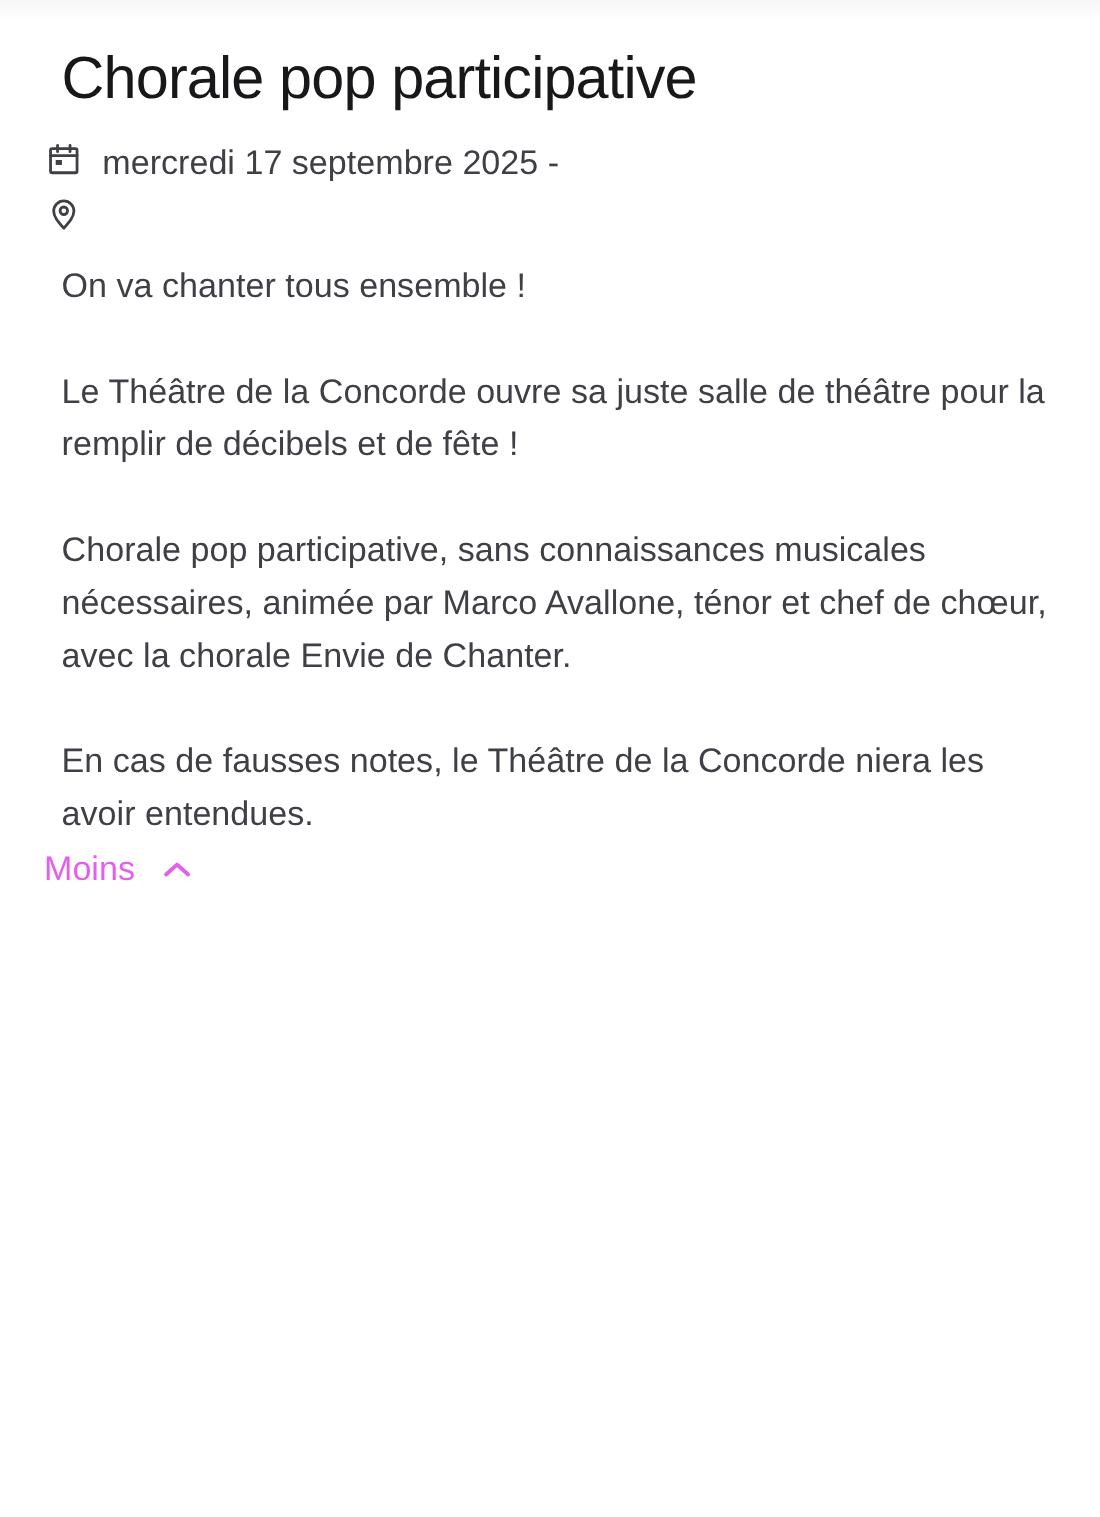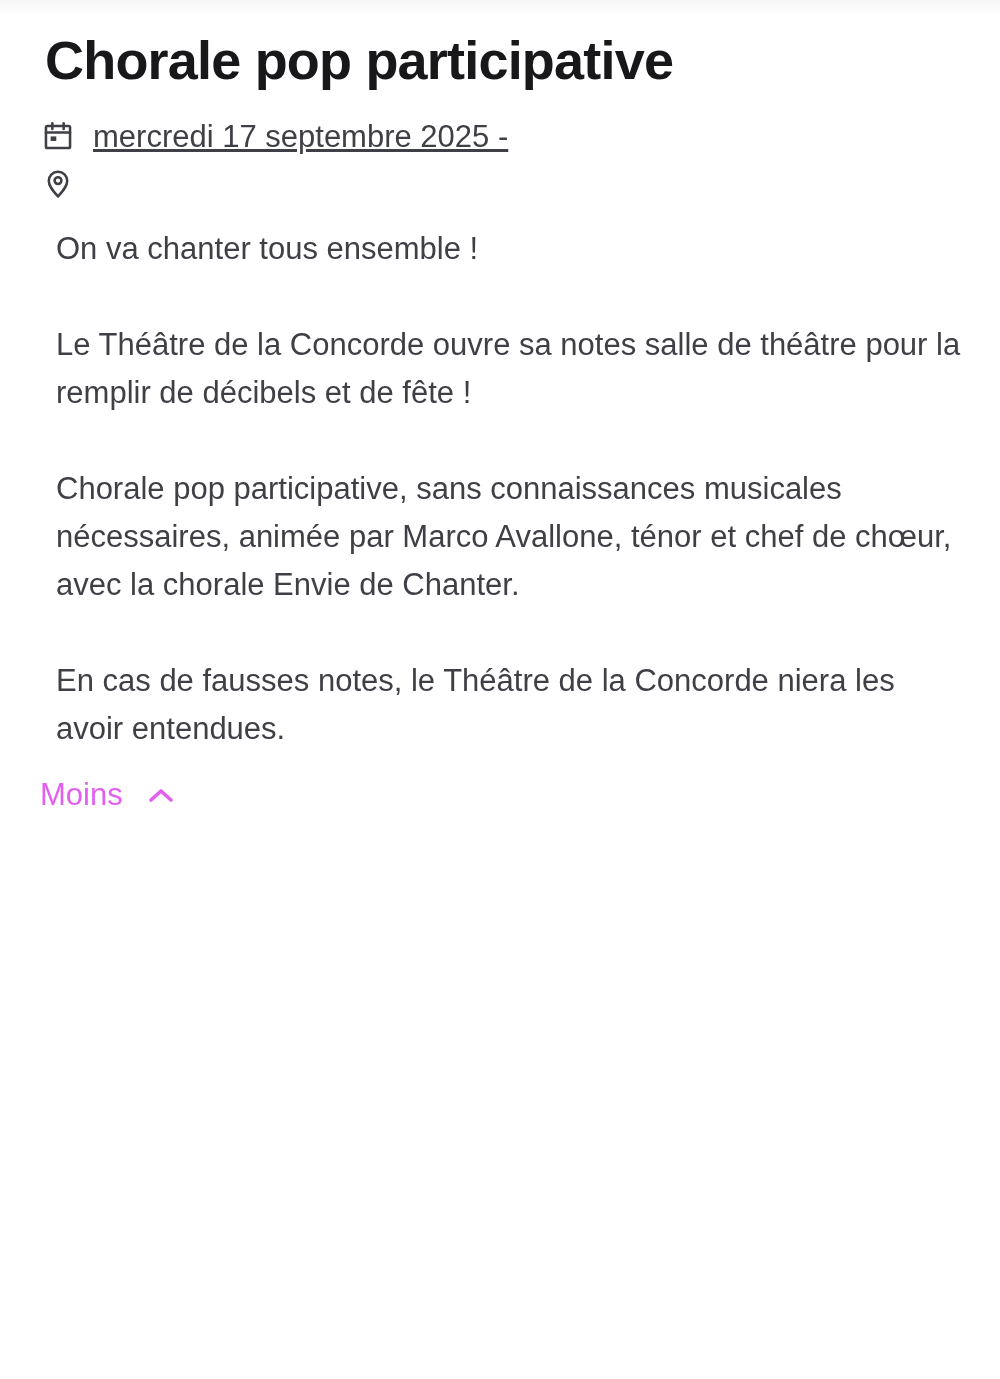--- a/index.html
+++ b/index.html
@@ -22,33 +22,32 @@
       background: linear-gradient(#f6f6f6, #ffffff);
     }
     .container {
       position: absolute;
       left: 40px;
       top: 22px;
       width: 930px;
     }
     .title {
       font-size: 54px;
-      font-weight: 700;
+      font-weight: 400;
       color: #18181b;
       letter-spacing: -0.8px;
-      margin: 5px;
+      margin: 16px;
       line-height: 66px;
     }
     .meta {
       margin-top: 20px;
     }
     .meta-row {
       display: flex;
-      align-items: center;
-      text-decoration: underline;
+      align-items: flex-start;
     }
     .meta-icon {
       width: 36px;
       height: 40px;
       margin-right: 17px;
       display: flex;
       align-items: flex-start;
       justify-content: center;
       padding-top: 4px;
       flex: 0 0 36px;
@@ -67,21 +66,21 @@
       color: #3f3f46;
       margin-left: 16px;
     }
     .description p {
       margin: 0 0 48px 0;
     }
     .description p:last-child { margin-bottom: 0; }
     .toggle {
       display: inline-flex;
       align-items: center;
-      margin-top: 18px;
+      margin-top: 2px;
       font-size: 31px;
       line-height: 48px;
       color: #e35ff0;
       cursor: pointer;
     }
     .toggle .chev {
       margin-left: 24px;
       display: inline-flex;
       align-items: center;
     }
@@ -115,21 +114,21 @@
         <svg width="34" height="36" viewBox="0 0 24 24" fill="none" stroke="#3f3f46" stroke-width="1.8" stroke-linecap="round" stroke-linejoin="round">
           <path d="M12 21.5c-3.5-4-6.5-7.3-6.5-11a6.5 6.5 0 0 1 13 0c0 3.7-3 7-6.5 11z"></path>
           <circle cx="12" cy="10.3" r="2.4"></circle>
         </svg>
       </span>
     </div>
   </div>
 
   <div class="description">
     <p>On va chanter tous ensemble !</p>
-    <p>Le Théâtre de la Concorde ouvre sa notes salle de théâtre pour la remplir de décibels et de fête !</p>
+    <p>Le Théâtre de la Concorde ouvre sa juste salle de théâtre pour la remplir de décibels et de fête !</p>
     <p>Chorale pop participative, sans connaissances musicales nécessaires, animée par Marco Avallone, ténor et chef de chœur, avec la chorale Envie de Chanter.</p>
     <p>En cas de fausses notes, le Théâtre de la Concorde niera les avoir entendues.</p>
   </div>
 
   <div class="toggle">
     <span>Moins</span>
     <span class="chev">
       <svg width="28" height="20" viewBox="0 0 28 20" fill="none" stroke="#e35ff0" stroke-width="3.6" stroke-linecap="round" stroke-linejoin="round">
         <polyline points="4,15 14,6 24,15"></polyline>
       </svg>

